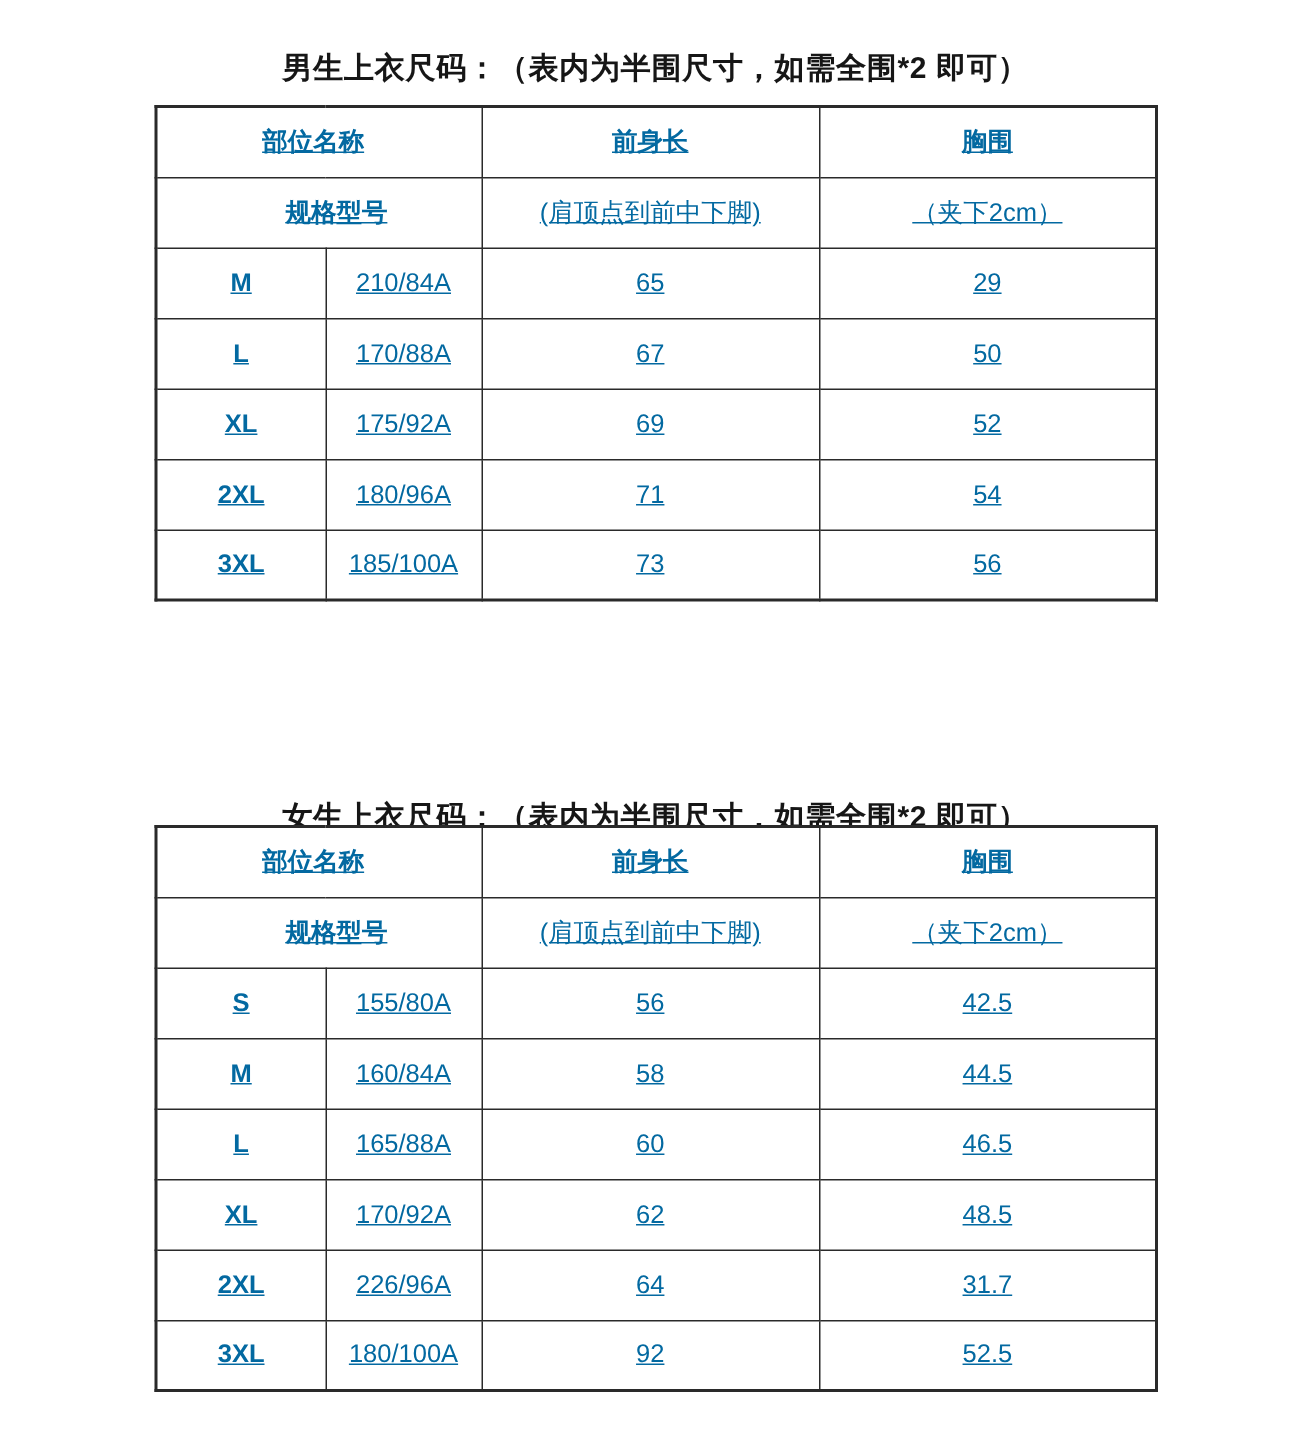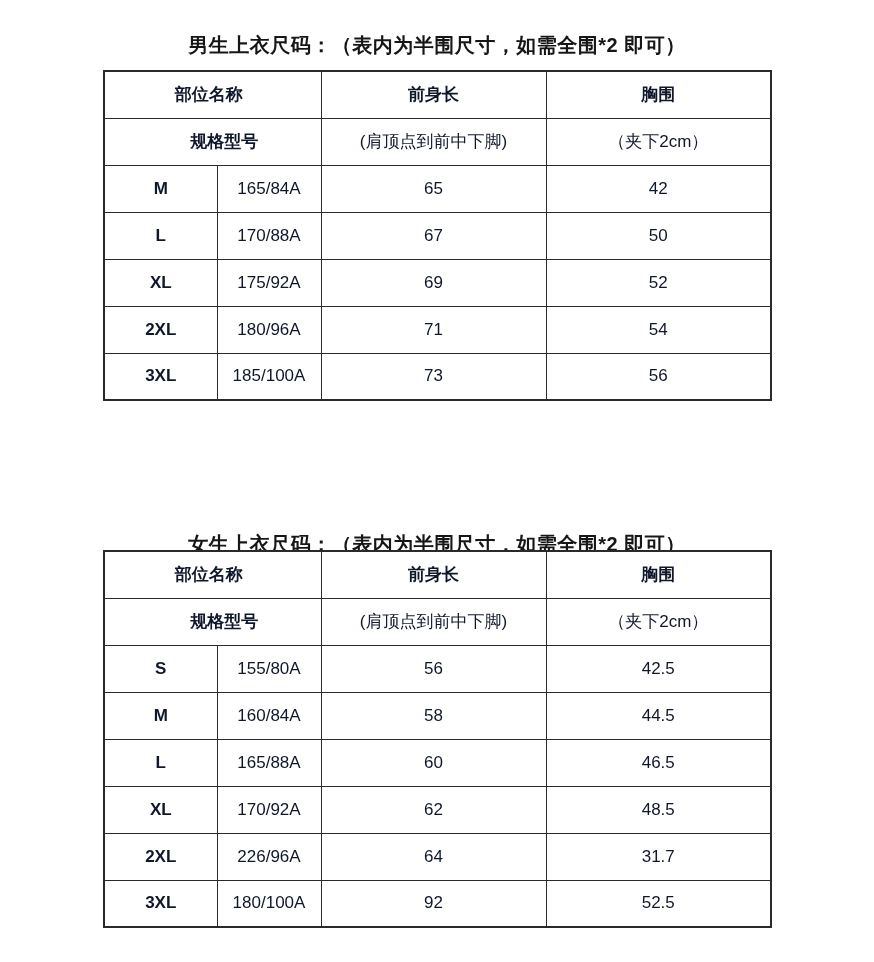--- a/index.html
+++ b/index.html
@@ -35,22 +35,23 @@
   }
   #table-men   { top: 70px; }
   #table-women { top: 550px; }
 
   table.size-table td {
     border: 1.5px solid #2a2a2a;
     height: 47px;
     text-align: center;
     vertical-align: middle;
     font-size: 17px;
-    color: #0f172a;
+    color: #0369a1;
     overflow: hidden;
+    text-decoration: underline;
   }
   td.hdr {
     font-weight: bold;
     font-size: 19px;
     color: #161616;
   }
   td.align-right { text-align: right; padding-right: 8px; }
   td.align-left  { text-align: left;  padding-left: 23px; }
   td.note { font-size: 18px; font-weight: normal; color: #262626; }
   td.size-label { font-weight: bold; font-size: 17px; color: #161616; }
@@ -73,23 +74,23 @@
       <td class="hdr">前身长</td>
       <td class="hdr">胸围</td>
     </tr>
     <tr>
       <td colspan="2" class="hdr align-left">规格型号</td>
       <td class="note">(肩顶点到前中下脚)</td>
       <td class="note">（夹下2cm）</td>
     </tr>
     <tr>
       <td class="size-label">M</td>
-      <td>165/84A</td>
+      <td>210/84A</td>
       <td>65</td>
-      <td>42</td>
+      <td>29</td>
     </tr>
     <tr>
       <td class="size-label">L</td>
       <td>170/88A</td>
       <td>67</td>
       <td>50</td>
     </tr>
     <tr>
       <td class="size-label">XL</td>
       <td>175/92A</td>

